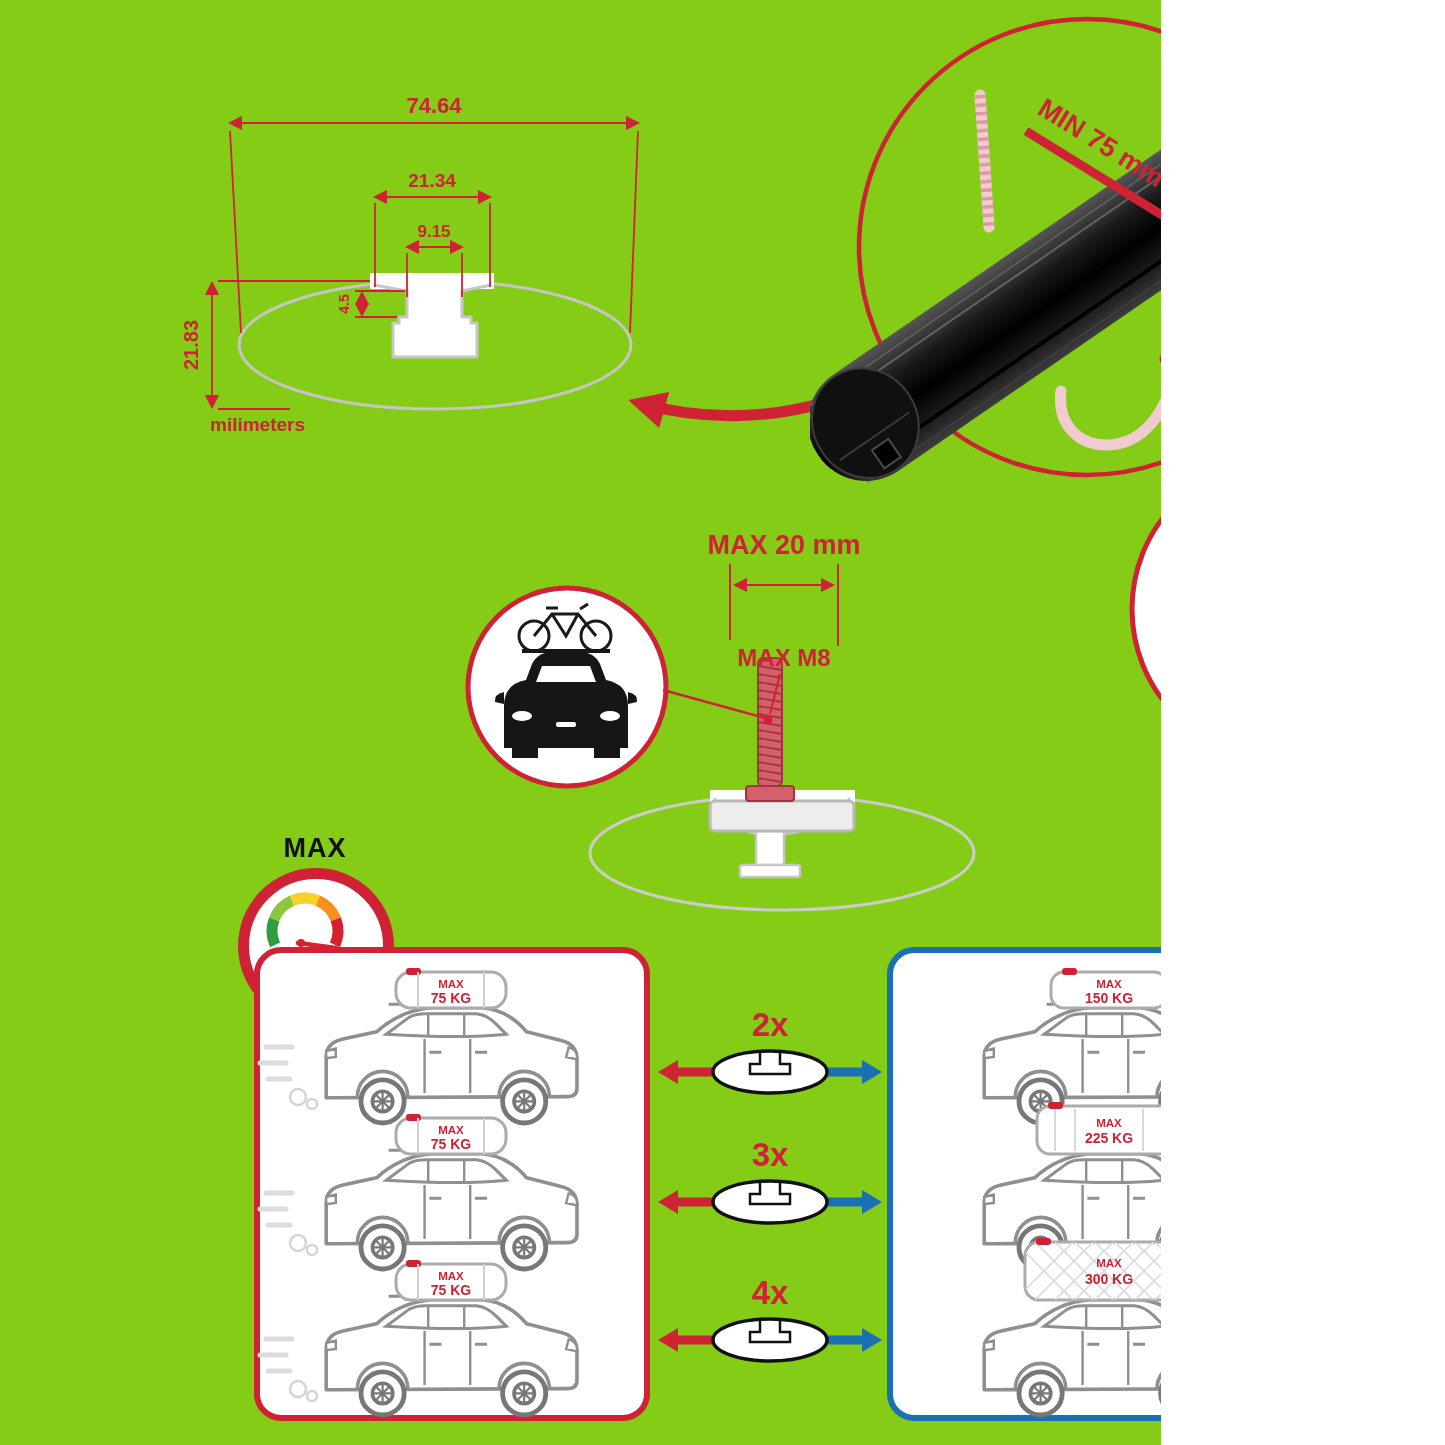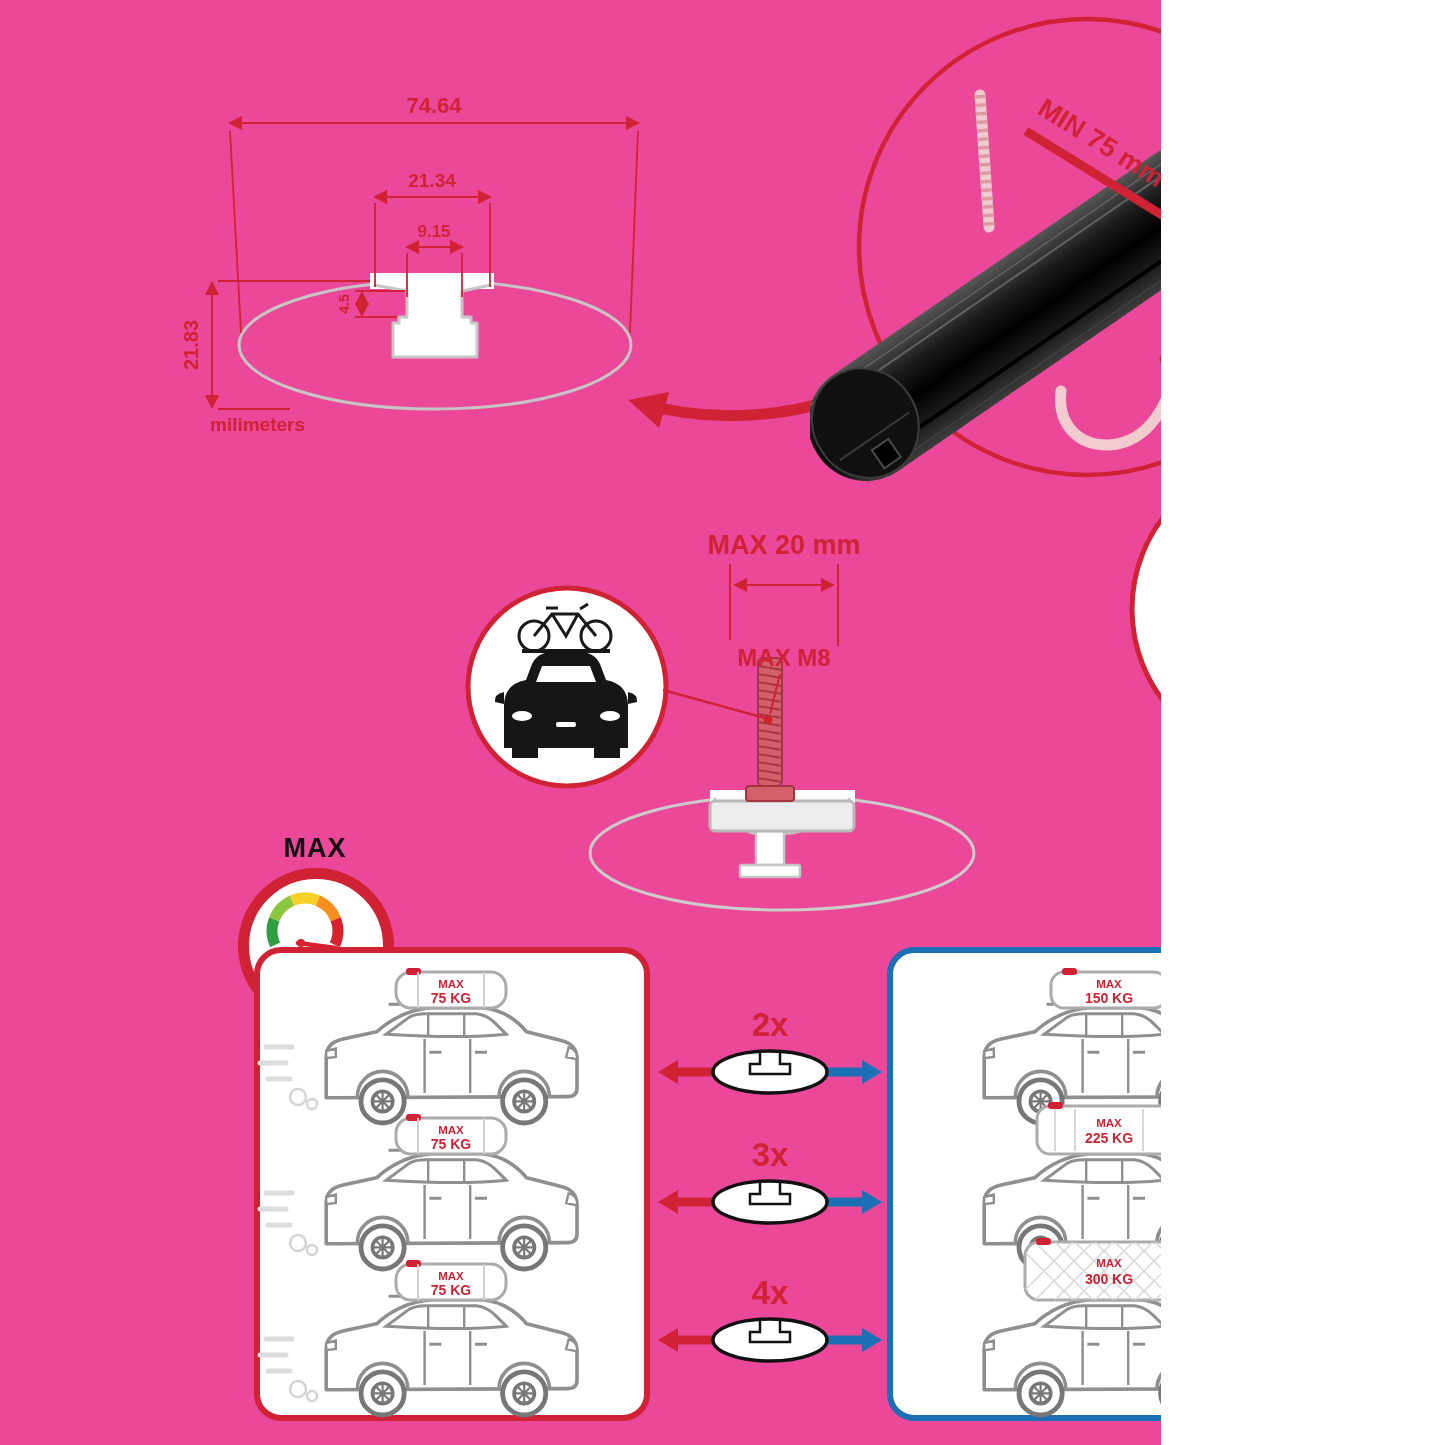--- a/index.html
+++ b/index.html
@@ -1,16 +1,16 @@
 <!DOCTYPE html>
 <html><head>
 <meta charset="utf-8">
 <style>
   html,body{margin:0;padding:0;background:#fff;}
-  .canvas{position:relative;width:1161px;height:1445px;background:#ec4899;overflow:hidden;
+  .canvas{position:relative;width:1161px;height:1445px;background:#84cc16;overflow:hidden;
           font-family:"Liberation Sans",sans-serif;}
   .abs{position:absolute;}
   svg{font-family:"Liberation Sans",sans-serif;display:block;}
   .speed-block{left:238px;top:833px;width:154px;text-align:center;color:#111;}
   .speed-max{font-size:27px;font-weight:bold;letter-spacing:1px;}
   .gauge-circle{width:134px;height:134px;border:11px solid #cf2234;border-radius:50%;
                 background:#fff;margin:4px auto 2px auto;box-sizing:content-box;position:relative;}
   .speed-unit{font-size:25px;font-weight:bold;margin-top:2px;}
   .park-sign{left:1178px;top:886px;width:110px;height:114px;background:#1a6fb5;border-radius:10px;
              display:flex;align-items:center;justify-content:center;color:#fff;z-index:5;}

